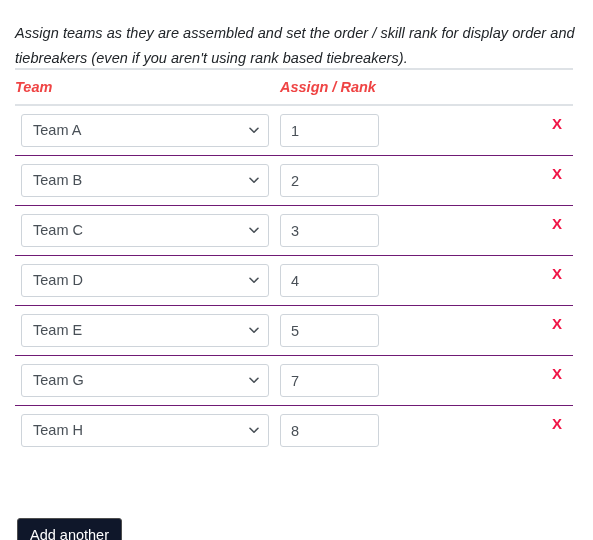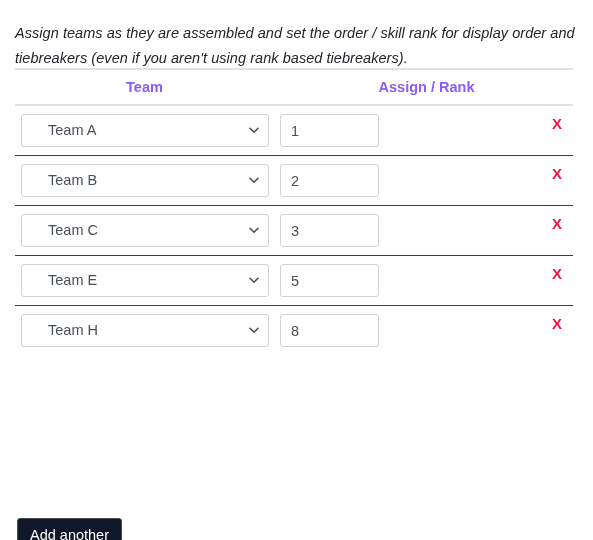--- a/index.html
+++ b/index.html
@@ -36,28 +36,29 @@
   
   .team-table {
     position: absolute;
     left: 15px;
     top: 68px;
     width: 558px;
     border-collapse: collapse;
     table-layout: fixed;
   }
   .team-table th {
-    text-align: center;
+    text-align: left;
     font-weight: bold;
     font-size: 14.5px;
-    color: #8b5cf6;
+    color: #ef4444;
     padding: 9px 0 9px 0;
     border-top: 2px solid #dee2e6;
     border-bottom: 2px solid #dee2e6;
     vertical-align: bottom;
+    font-style: italic;
   }
   .team-table td {
     padding: 8px 0 8px 0;
     border-top: 1px solid #701a75;
     vertical-align: top;
   }
   .team-table tr:first-child td {
     border-top: none;
   }
   .col-team   { width: 259px; }
@@ -68,21 +69,21 @@
   th.col-rank-head { padding-left: 6px; }
 
   
   .team-select {
     -webkit-appearance: none;
     -moz-appearance: none;
     appearance: none;
     box-sizing: border-box;
     width: 248px;
     height: 33px;
-    padding: 4px 26px 4px 26px;
+    padding: 4px 26px 4px 11px;
     font-family: "Liberation Sans", sans-serif;
     font-size: 14.5px;
     color: #495057;
     background-color: #ffffff;
     border: 1px solid #ced4da;
     border-radius: 3px;
     line-height: 1.3;
     margin-left: 6px;
   }
   .select-wrap {
@@ -198,26 +199,50 @@
                   <path d="M1 1.3 L5 5.2 L9 1.3" fill="none" stroke="#495057" stroke-width="1.6" stroke-linecap="round" stroke-linejoin="round"></path>
                 </svg>
               </span></span></td>
           <td><input type="text" class="rank-input" value="3" style=""></td>
           <td></td>
           <td>
             <a class="del-btn">X</a>
           </td>
         </tr>
         <tr>
+          <td><span class="select-wrap"><select class="team-select"><option>Team D</option></select><span class="select-arrow">
+                <svg viewBox="0 0 10 7" width="10" height="7">
+                  <path d="M1 1.3 L5 5.2 L9 1.3" fill="none" stroke="#495057" stroke-width="1.6" stroke-linecap="round" stroke-linejoin="round"></path>
+                </svg>
+              </span></span></td>
+          <td><input type="text" class="rank-input" value="4" style=""></td>
+          <td></td>
+          <td>
+            <a class="del-btn">X</a>
+          </td>
+        </tr>
+        <tr>
           <td><span class="select-wrap"><select class="team-select"><option>Team E</option></select><span class="select-arrow">
                 <svg viewBox="0 0 10 7" width="10" height="7">
                   <path d="M1 1.3 L5 5.2 L9 1.3" fill="none" stroke="#495057" stroke-width="1.6" stroke-linecap="round" stroke-linejoin="round"></path>
                 </svg>
               </span></span></td>
           <td><input type="text" class="rank-input" value="5" style=""></td>
+          <td></td>
+          <td>
+            <a class="del-btn">X</a>
+          </td>
+        </tr>
+        <tr>
+          <td><span class="select-wrap"><select class="team-select"><option>Team G</option></select><span class="select-arrow">
+                <svg viewBox="0 0 10 7" width="10" height="7">
+                  <path d="M1 1.3 L5 5.2 L9 1.3" fill="none" stroke="#495057" stroke-width="1.6" stroke-linecap="round" stroke-linejoin="round"></path>
+                </svg>
+              </span></span></td>
+          <td><input type="text" class="rank-input" value="7" style=""></td>
           <td></td>
           <td>
             <a class="del-btn">X</a>
           </td>
         </tr>
         <tr>
           <td><span class="select-wrap"><select class="team-select"><option>Team H</option></select><span class="select-arrow">
                 <svg viewBox="0 0 10 7" width="10" height="7">
                   <path d="M1 1.3 L5 5.2 L9 1.3" fill="none" stroke="#495057" stroke-width="1.6" stroke-linecap="round" stroke-linejoin="round"></path>
                 </svg>

